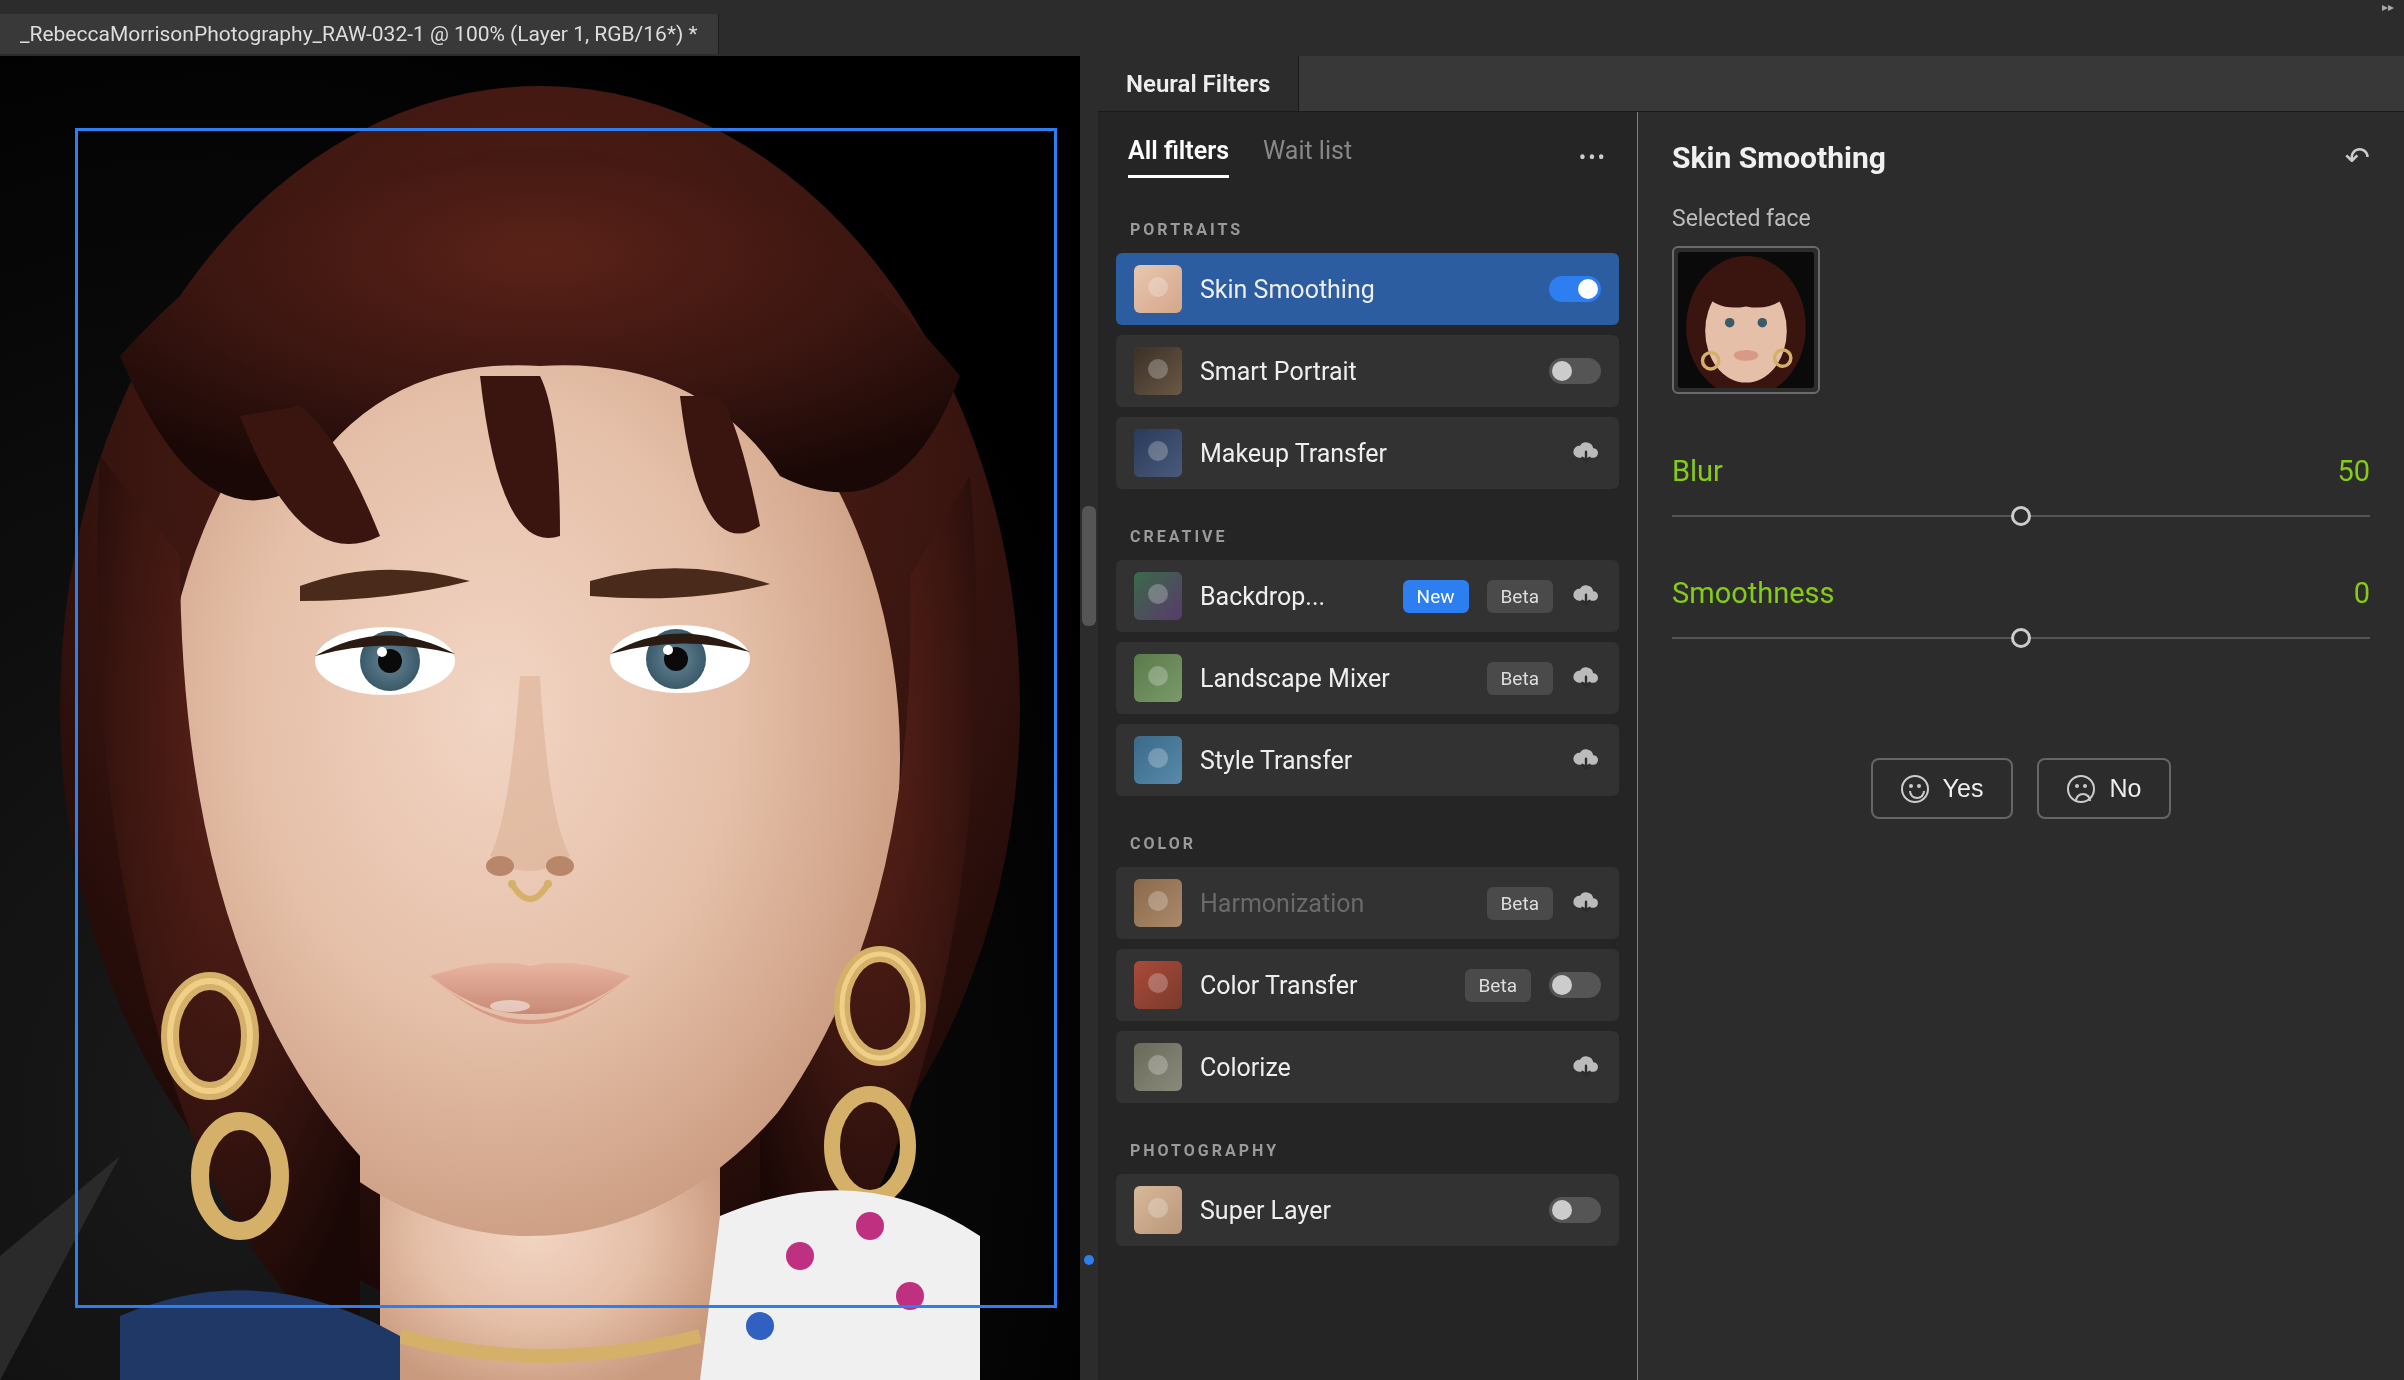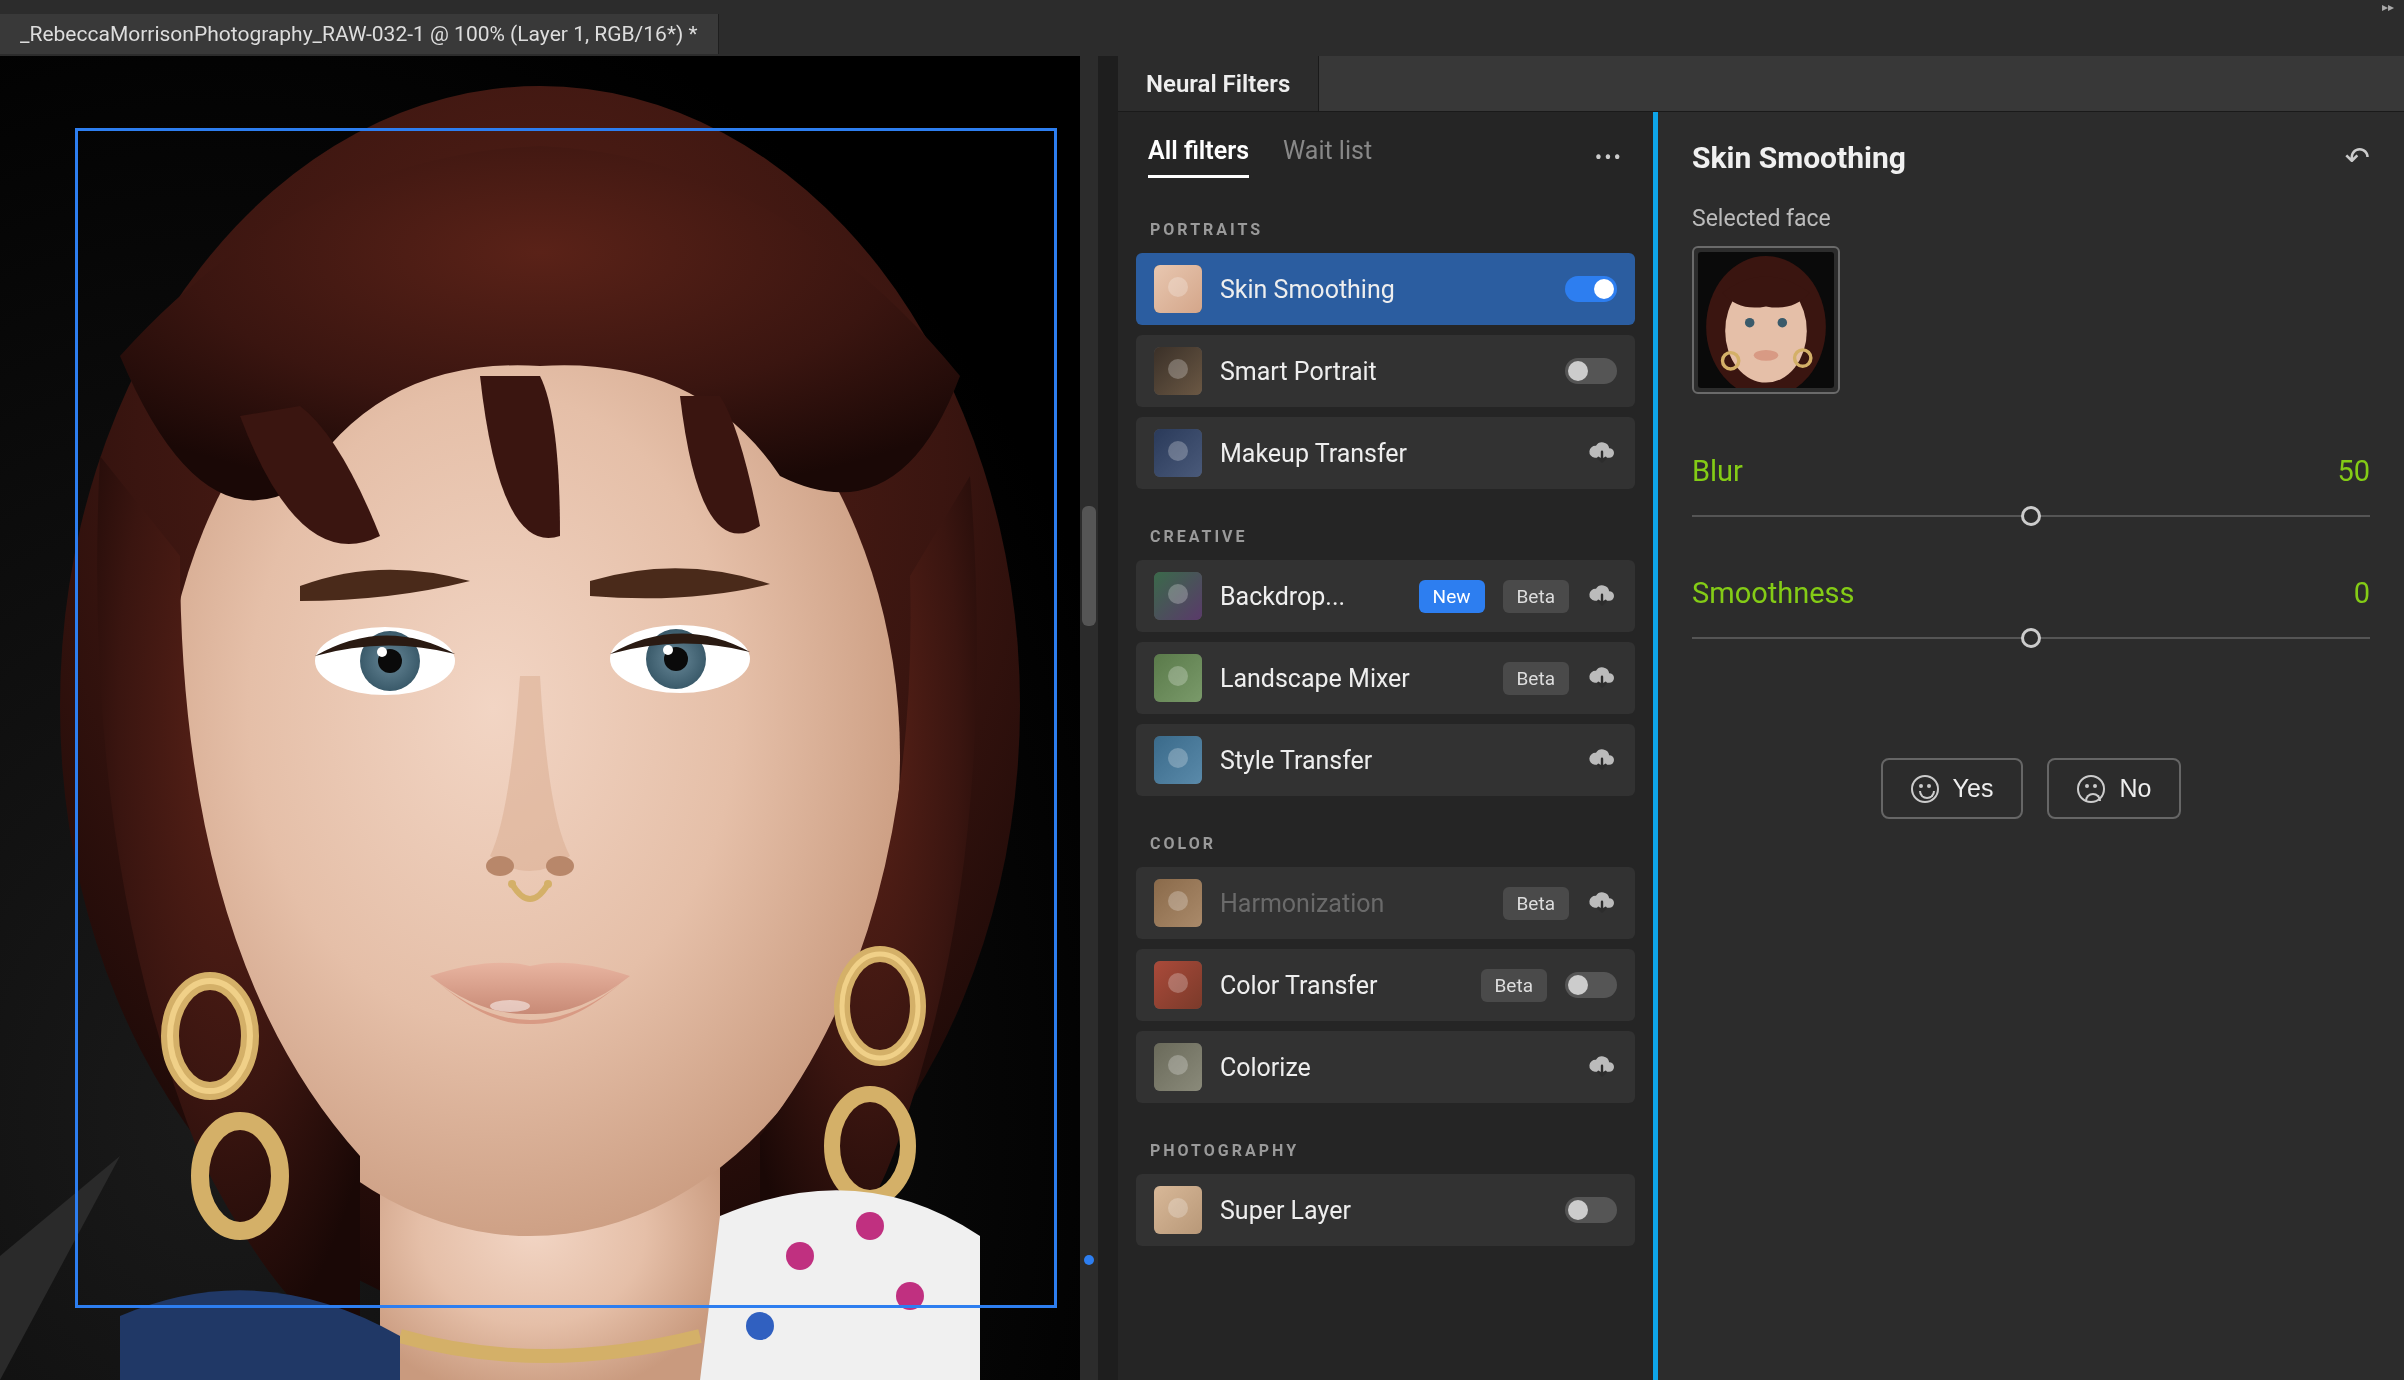--- a/index.html
+++ b/index.html
@@ -34,21 +34,20 @@
     font-size: 21px;
     padding: 8px 20px;
     display: flex;
     align-items: center;
     border-right: 1px solid #1e1e1e;
   }
   .main-row {
     flex: 1;
     display: flex;
     overflow: hidden;
-    gap: 20px;
   }
   .canvas-area {
     width: 1098px;
     background: #000;
     position: relative;
     overflow: hidden;
   }
   .canvas-scrollbar {
     position: absolute;
     right: 0;
@@ -112,21 +111,21 @@
     border-right: 1px solid #1a1a1a;
   }
   .panel-body {
     flex: 1;
     display: flex;
     overflow: hidden;
   }
   .filter-list {
     width: 540px;
     background: #252525;
-    border-right: 5px solid #0ea5e9;
+    border-right: 1px solid #0ea5e9;
     display: flex;
     flex-direction: column;
     padding-top: 14px;
   }
   .filter-header {
     display: flex;
     align-items: center;
     padding: 10px 30px 14px 30px;
     position: relative;
   }

